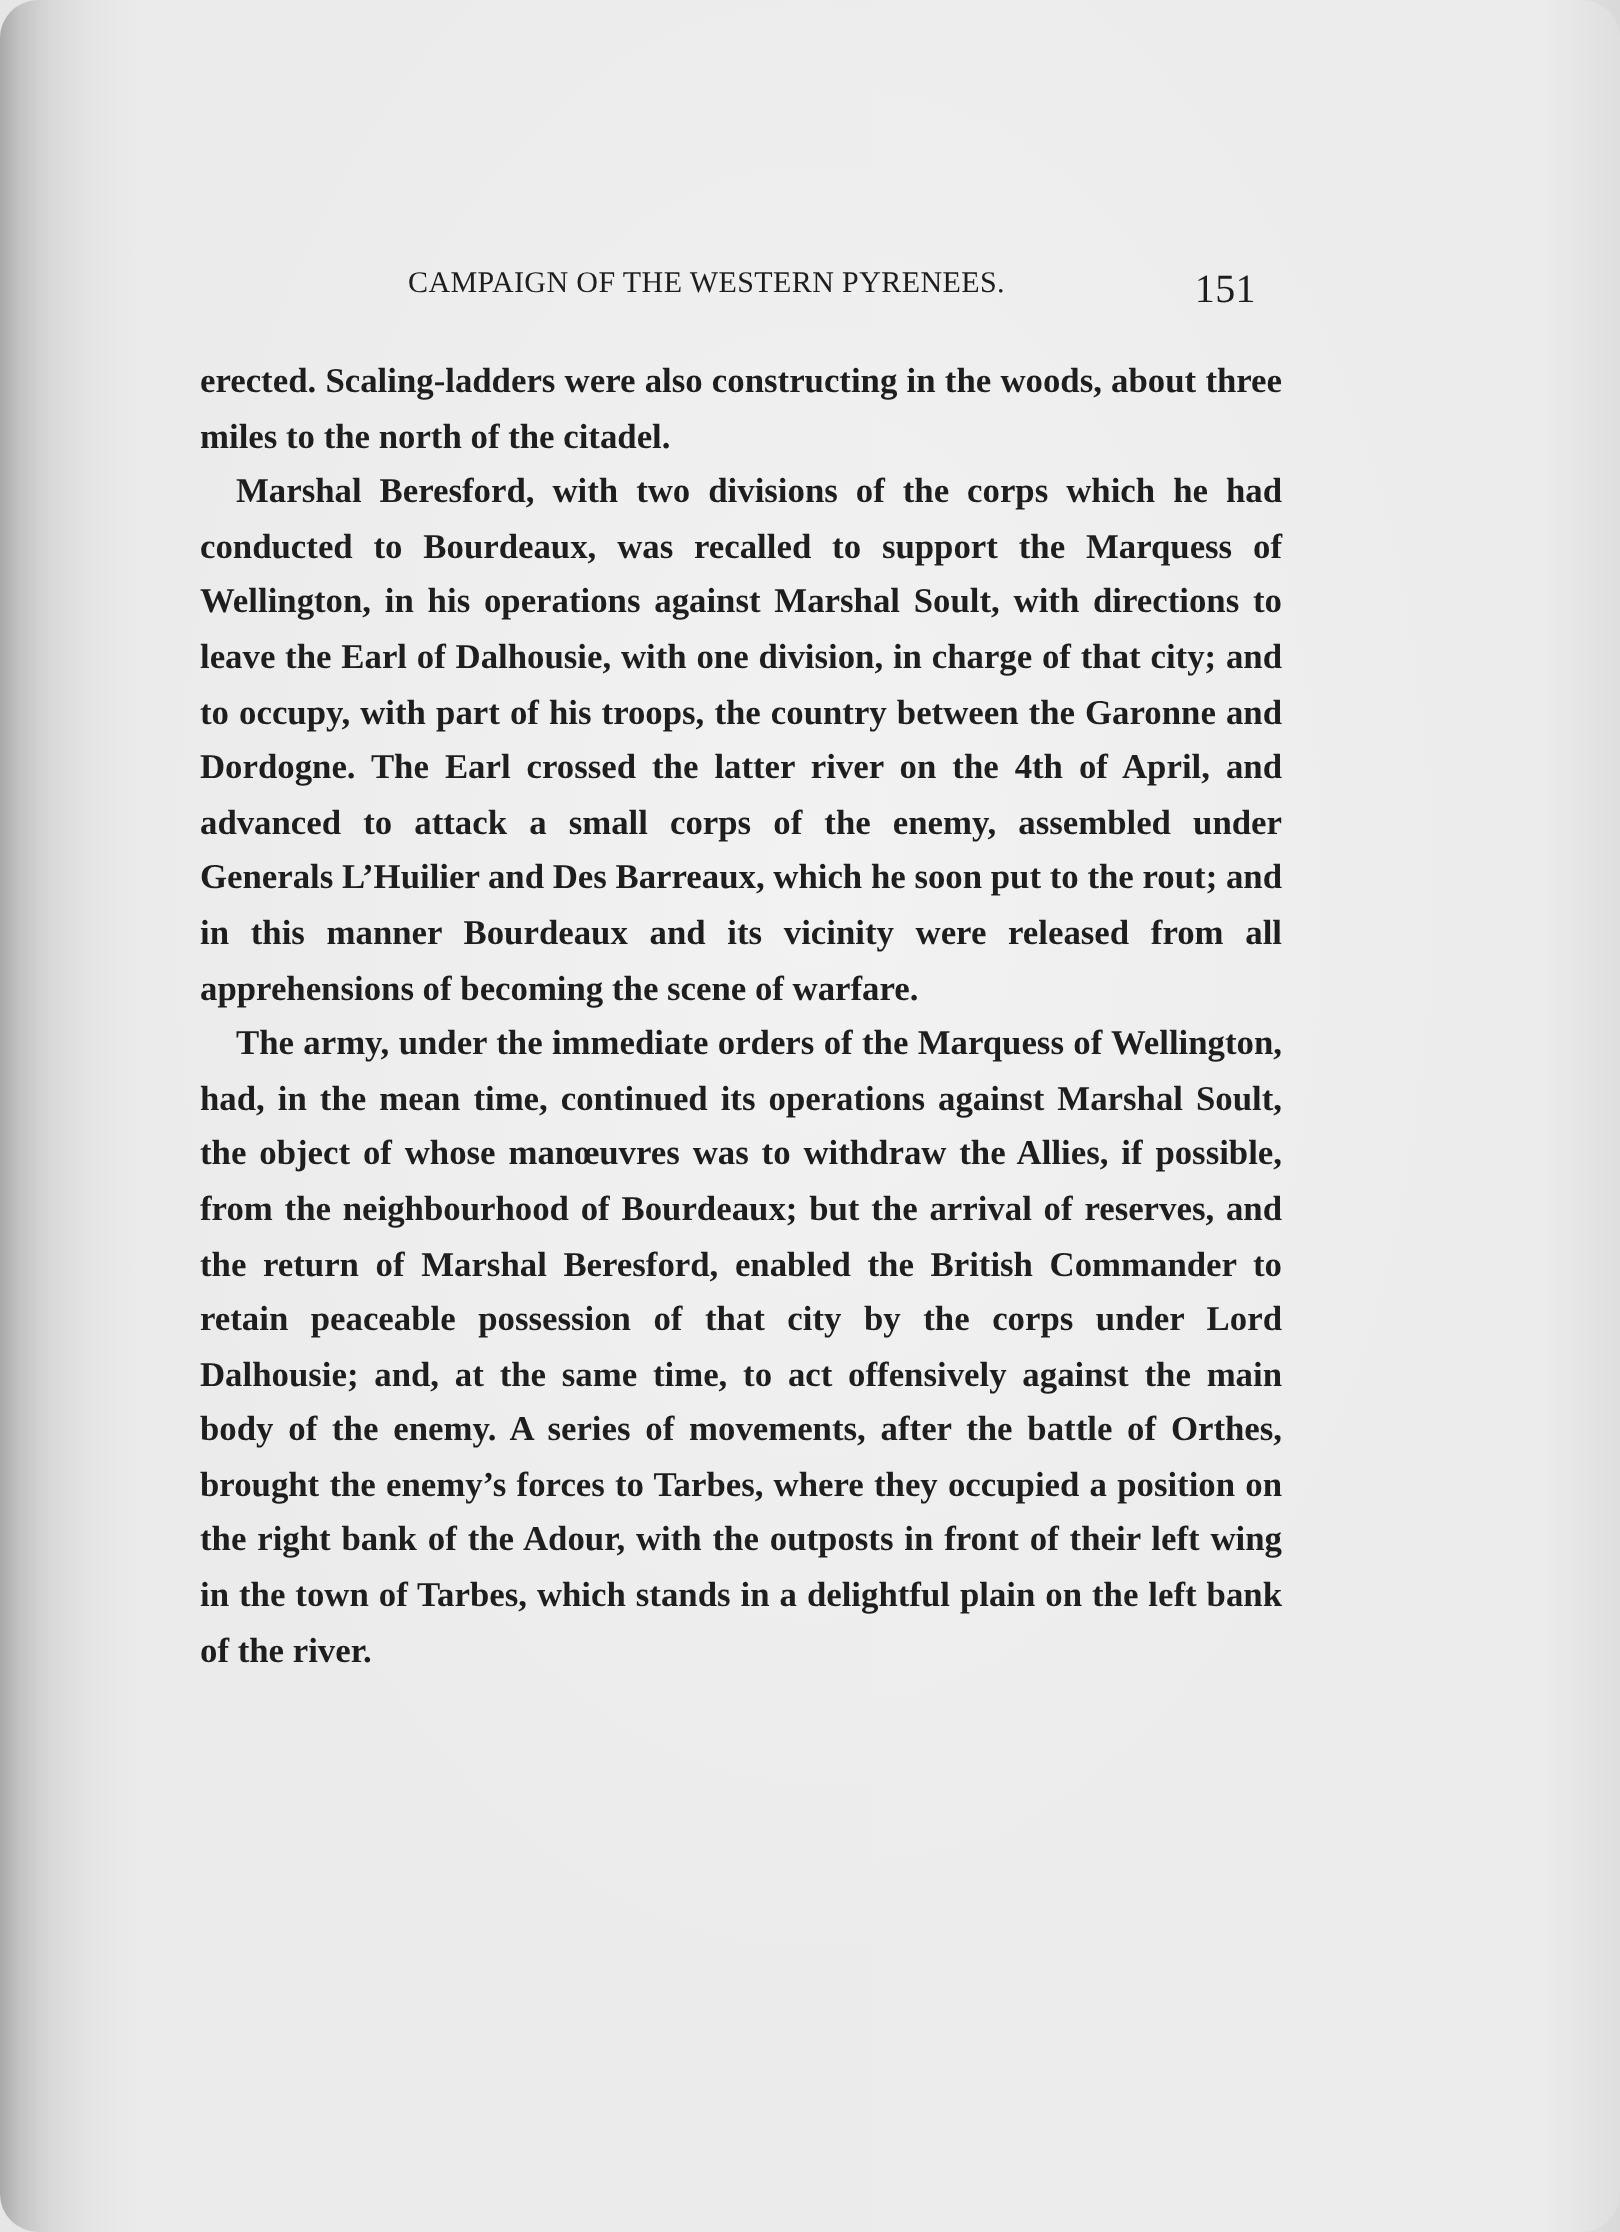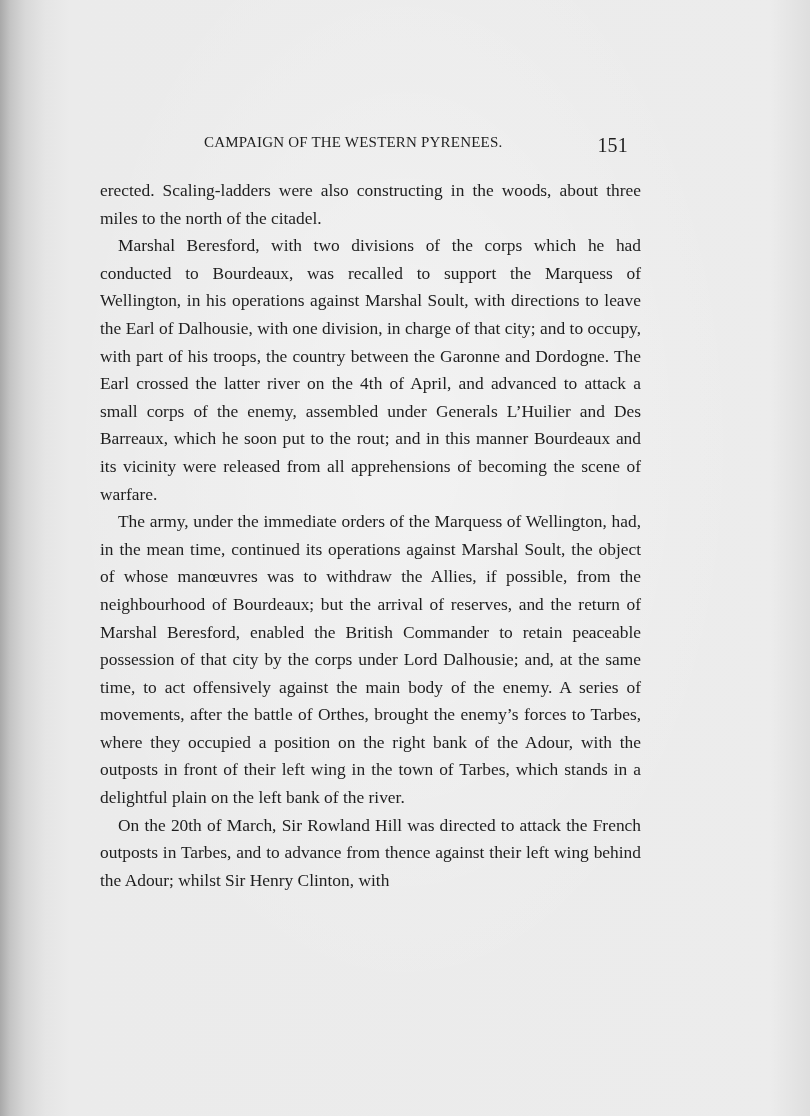--- a/index.html
+++ b/index.html
@@ -7,48 +7,48 @@
     width: 810px; height: 1116px; overflow: hidden;
     background: #e6e6e6;
     position: relative;
     font-family: "Liberation Serif", "DejaVu Serif", serif;
     color: #1e1e1e;
   }
   .page {
     position: absolute; left: 0; top: 0; width: 810px; height: 1116px;
     background:
       linear-gradient(to right, #a9a9a9 0px, #c4c4c4 10px, #d8d8d8 25px, #e5e5e5 45px, #ebebeb 70px, #ececec 100%);
+    border-radius: 19px;
   }
   .page::after {
     content: ""; position: absolute; inset: 0;
     background: radial-gradient(ellipse at 50% 40%, rgba(255,255,255,0.35) 0%, rgba(255,255,255,0) 60%),
                 linear-gradient(to left, rgba(0,0,0,0.06) 0px, rgba(0,0,0,0) 40px);
     pointer-events: none;
   }
   .running-head {
     position: absolute; top: 134px; left: 100px; width: 540px; height: 22px;
     font-size: 15px; letter-spacing: 0.2px; z-index: 2;
   }
   .running-title { position: absolute; left: 104px; top: 0; }
   .page-number { position: absolute; right: 12px; top: 0; font-size: 20px; }
   .body-text {
     position: absolute; top: 177px; left: 100px; width: 541px; z-index: 2;
     font-size: 17.4px; line-height: 27.6px; text-align: justify;
   }
-  .body-text p { margin: 0; text-indent: 18px; }
+  .body-text p { margin: 0; text-indent: 18px; font-weight: bold; }
   .body-text p.cont { text-indent: 0; }
 </style>
 </head>
 <body>
 
 <div class="page">
   <div class="running-head">
     <span class="running-title">CAMPAIGN OF THE WESTERN PYRENEES.</span>
     <span class="page-number">151</span>
   </div>
 
   <div class="body-text">
     <p class="cont">erected. Scaling-ladders were also constructing in the woods, about three miles to the north of the citadel.</p>
     <p>Marshal Beresford, with two divisions of the corps which he had conducted to Bourdeaux, was recalled to support the Marquess of Wellington, in his operations against Marshal Soult, with directions to leave the Earl of Dalhousie, with one division, in charge of that city; and to occupy, with part of his troops, the country between the Garonne and Dordogne. The Earl crossed the latter river on the 4th of April, and advanced to attack a small corps of the enemy, assembled under Generals L’Huilier and Des Barreaux, which he soon put to the rout; and in this manner Bourdeaux and its vicinity were released from all apprehensions of becoming the scene of warfare.</p>
     <p>The army, under the immediate orders of the Marquess of Wellington, had, in the mean time, continued its operations against Marshal Soult, the object of whose manœuvres was to withdraw the Allies, if possible, from the neighbourhood of Bourdeaux; but the arrival of reserves, and the return of Marshal Beresford, enabled the British Commander to retain peaceable possession of that city by the corps under Lord Dalhousie; and, at the same time, to act offensively against the main body of the enemy. A series of movements, after the battle of Orthes, brought the enemy’s forces to Tarbes, where they occupied a position on the right bank of the Adour, with the outposts in front of their left wing in the town of Tarbes, which stands in a delightful plain on the left bank of the river.</p>
-    <p>On the 20th of March, Sir Rowland Hill was directed to attack the French outposts in Tarbes, and to advance from thence against their left wing behind the Adour; whilst Sir Henry Clinton, with</p>
   </div>
 </div>
 
 </body></html>

